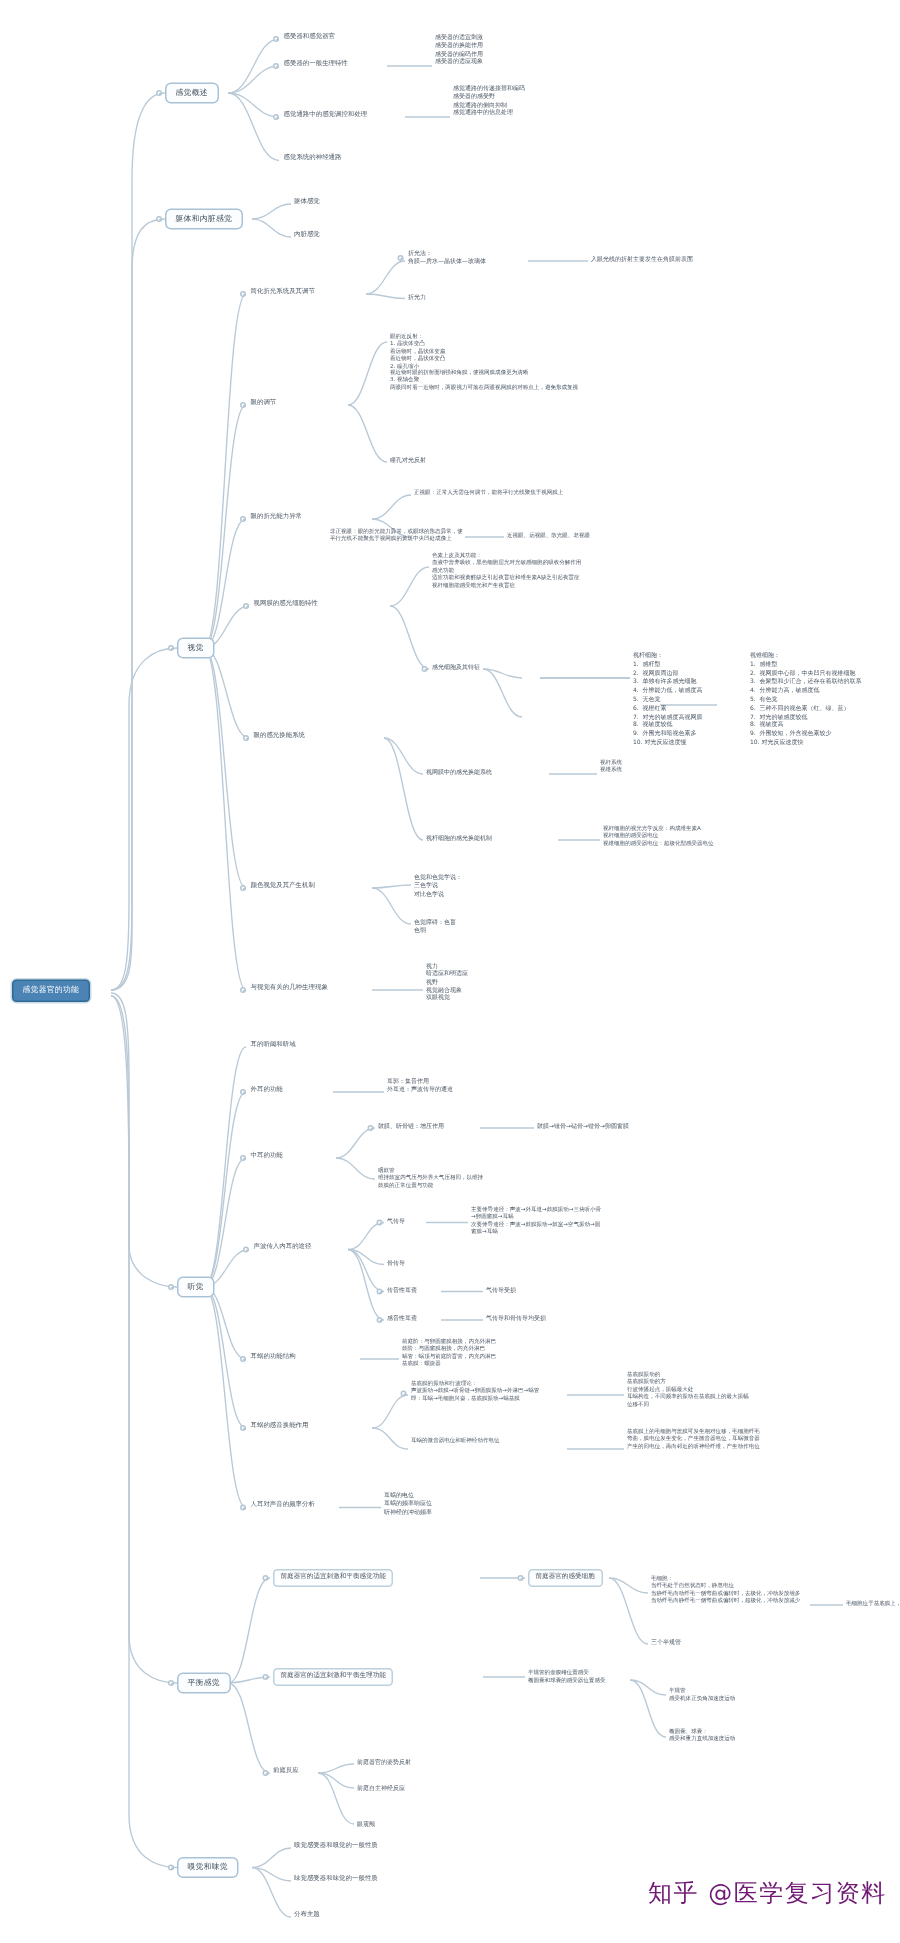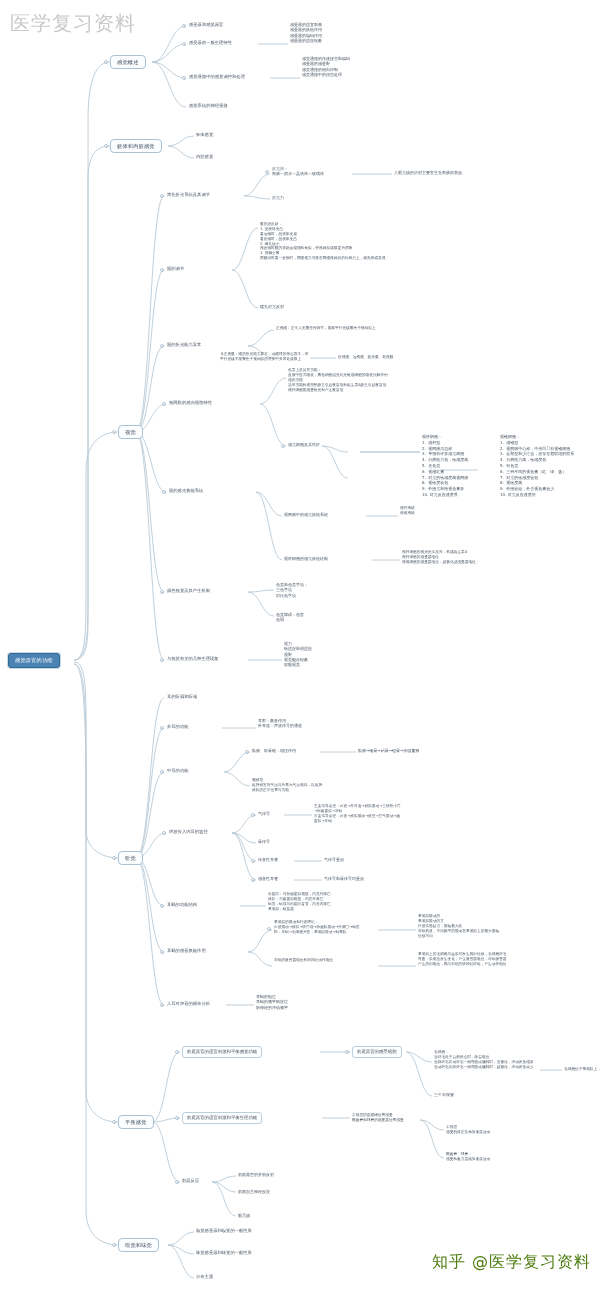--- a/index.html
+++ b/index.html
@@ -14,21 +14,21 @@
   svg.wires path{fill:none;stroke:#b9c9d6;stroke-width:0.9;}
   svg.wires line{stroke:#b9c9d6;stroke-width:0.9;}
 
   .title{
     position:absolute;left:10px;top:10px;
     font-size:20px;color:#c9c9c9;letter-spacing:1px;font-weight:400;
     white-space:nowrap;
   }
   .watermark{
     position:absolute;left:432px;top:1252px;
-    font-size:16px;color:#4d7c0f;white-space:nowrap;letter-spacing:1px;
+    font-size:16px;color:#701a75;white-space:nowrap;letter-spacing:1px;
   }
 
   
   .node{position:absolute;white-space:pre;line-height:1.32;}
 
   .root{
     background:#4a83b4;border:1px solid #2f6а94;border:1px solid #2f6a94;
     border-radius:3px;color:#ffffff;font-size:5.2px;
     padding:3px 6px;letter-spacing:0.2px;
     box-shadow:0 0 0 1px rgba(47,106,148,.25);
@@ -54,21 +54,20 @@
   .dot::before{
     content:"";position:absolute;left:0.8px;top:1.4px;width:2px;height:0.7px;
     background:#b4c6d4;
   }
 </style>
 </head>
 <body>
 
 <div id="canvas">
 
-  <div class="title">医学复习资料</div>
   <div class="watermark">知乎 @医学复习资料</div>
 
   <svg class="wires" viewBox="0 0 600 1295">
 
     <path d="M74,660 C86,660 88,640 88,600 L88,120 C88,80 96,62 110,62"></path>
     <path d="M74,660 C86,660 88,645 88,620 L88,180 C88,155 96,146 110,146"></path>
     <path d="M74,660 C84,660 86,640 86,600 L86,470 C86,440 104,432 118,432"></path>
     <path d="M74,662 C84,662 86,680 86,720 L86,830 C86,850 104,858 118,858"></path>
     <path d="M74,664 C84,664 86,700 86,760 L86,1090 C86,1115 104,1122 118,1122"></path>
     <path d="M74,664 C84,664 86,720 86,800 L86,1210 C86,1238 104,1245 118,1245"></path>

